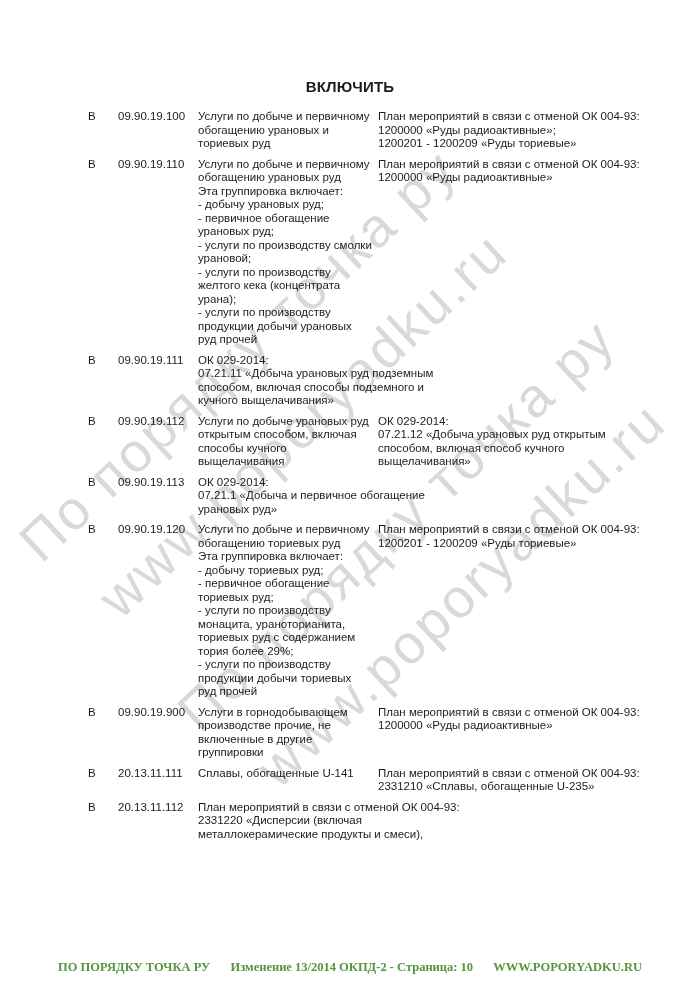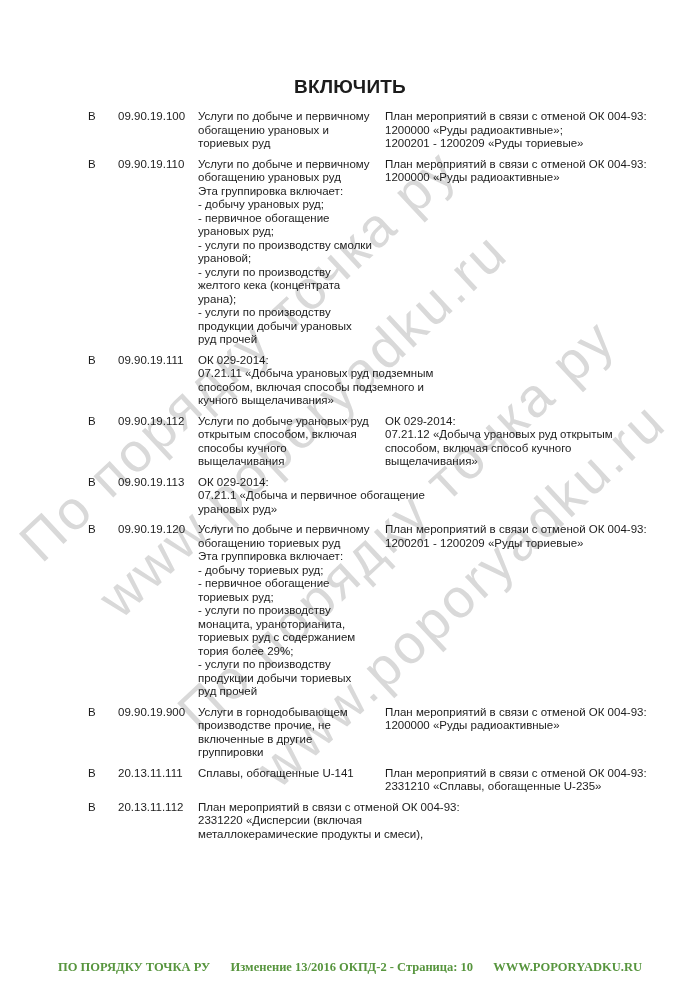--- a/index.html
+++ b/index.html
@@ -32,40 +32,40 @@
   .wm-gap { margin-top: 42px; }
   
   .content {
     position: relative;
     z-index: 1;
     padding-top: 80px;
   }
   .title {
     margin: 0 0 17px 0;
     text-align: center;
-    font-size: 19px;
+    font-size: 15px;
     line-height: 13px;
     font-weight: bold;
     color: #1c1c1c;
     letter-spacing: 0.2px;
   }
   .rows { }
   .row {
     display: flex;
     align-items: flex-start;
     padding-left: 88px;
     margin-bottom: 7px;
     font-size: 11.5px;
     line-height: 13.5px;
     color: #1c1c1c;
   }
   .cell { display: block; }
   .marker { width: 30px; flex: 0 0 30px; }
   .code   { width: 80px; flex: 0 0 80px; }
-  .desc   { width: 174px; flex: 0 0 174px; margin-right: 13px; white-space: pre-line; }
+  .desc   { width: 174px; flex: 0 0 174px; margin-right: 6px; white-space: pre-line; }
   .note   { width: 262px; flex: 0 0 262px; white-space: pre-line; }
   
   .footer {
     position: absolute;
     left: 0; right: 0;
     bottom: 16px;
     z-index: 1;
     display: flex;
     justify-content: space-between;
     align-items: baseline;
@@ -169,17 +169,17 @@
       <span class="cell marker">В</span>
       <span class="cell code">20.13.11.112</span>
       <span class="cell note">План мероприятий в связи с отменой ОК 004-93:
 2331220 «Дисперсии (включая металлокерамические продукты и смеси),</span>
     </div>
   </div>
   </div>
 
   <div class="footer" style="color: rgb(87, 149, 62);">
     <span class="f-left">ПО ПОРЯДКУ ТОЧКА РУ</span>
-    <span class="f-center">Изменение 13/2016 ОКПД-2 - Страница: 10</span>
+    <span class="f-center">Изменение 13/2014 ОКПД-2 - Страница: 10</span>
     <span class="f-right">WWW.POPORYADKU.RU</span>
   </div>
 
 </div>
 
 </body></html>

